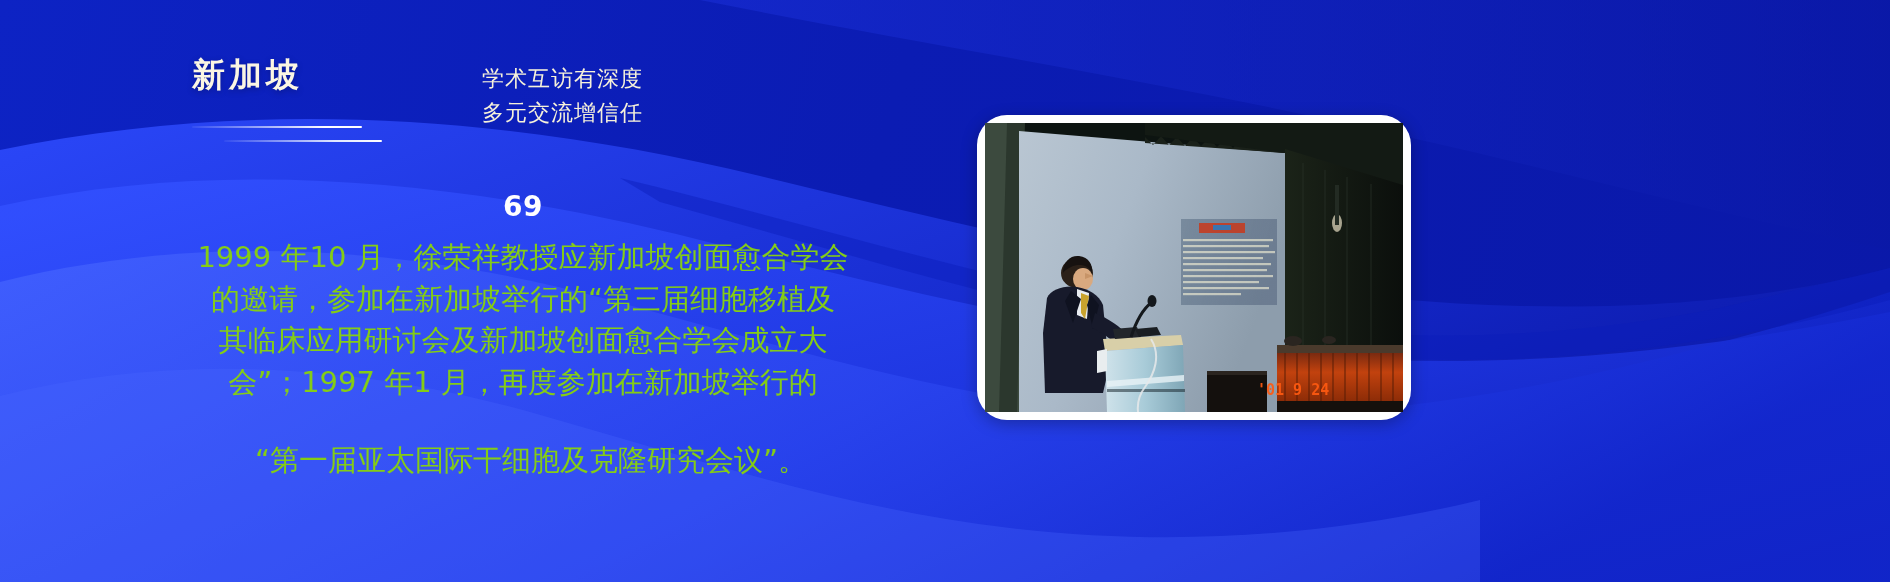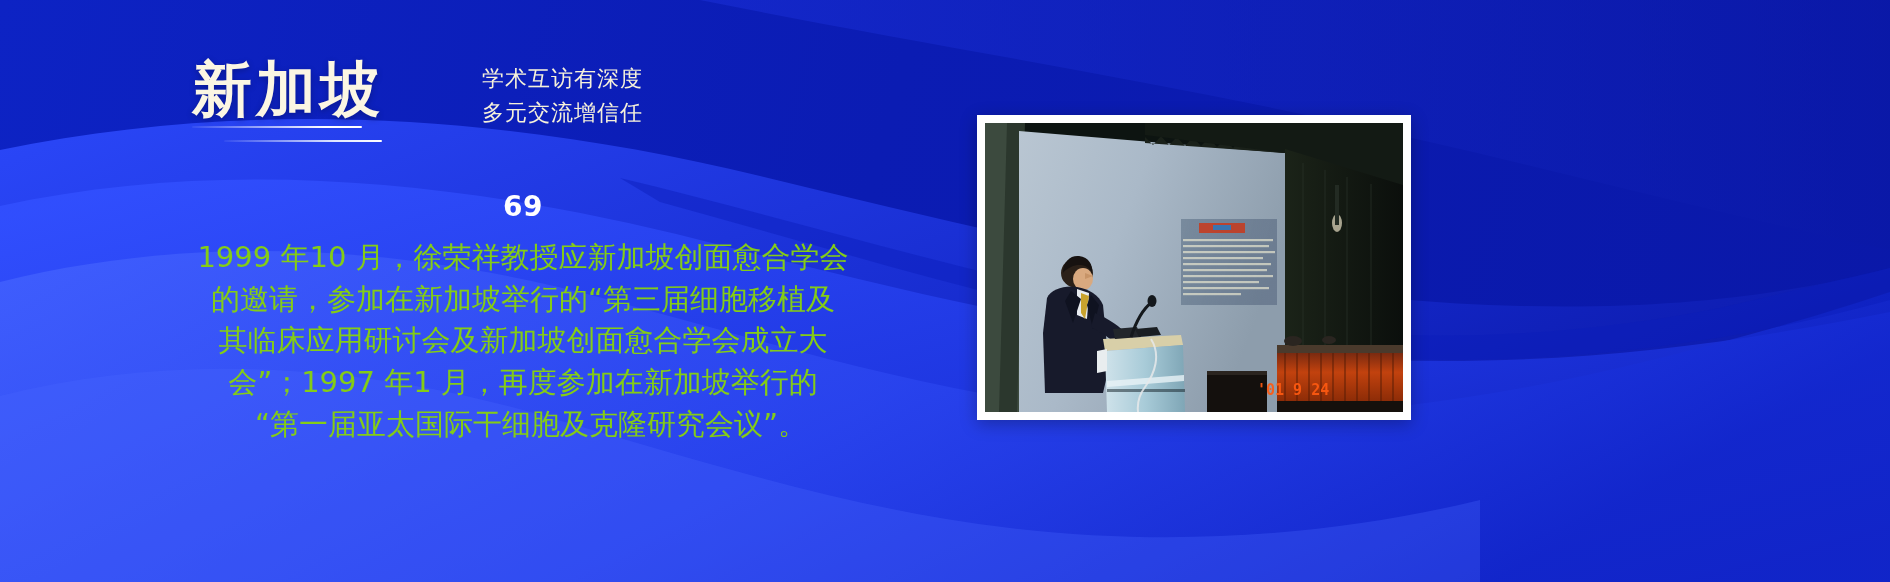--- a/index.html
+++ b/index.html
@@ -30,21 +30,21 @@
   }
 
   
   .title-block {
     position: absolute;
     left: 192px;
     top: 58px;
     width: 330px;
   }
   .slide-title {
-    font-size: 60px;
+    font-size: 33px;
     font-weight: 700;
     letter-spacing: 4px;
     color: #fbf6e3;
     line-height: 1.05;
     text-shadow: 0 2px 6px rgba(0,0,0,0.25);
     white-space: nowrap;
   }
   .title-rules {
     position: absolute;
     left: 0;
@@ -105,33 +105,35 @@
     font-size: 29px;
     color: #84cc16;
     line-height: 1.44;
   }
   .body-line {
     white-space: nowrap;
     letter-spacing: 0px;
   }
   .body-line.indent {
     padding-left: 16px;
+    margin-top: 36px;
   }
 
   
   .photo-frame {
     position: absolute;
     left: 977px;
     top: 115px;
     width: 434px;
     height: 305px;
     background: #ffffff;
     padding: 8px;
     box-sizing: border-box;
     box-shadow: 0 4px 16px rgba(0,0,0,0.28);
+    border-radius: 30px;
   }
   .photo {
     position: relative;
     width: 100%;
     height: 100%;
     overflow: hidden;
     background: #1d2630;
   }
   .photo svg { display: block; width: 100%; height: 100%; }
 </style>

